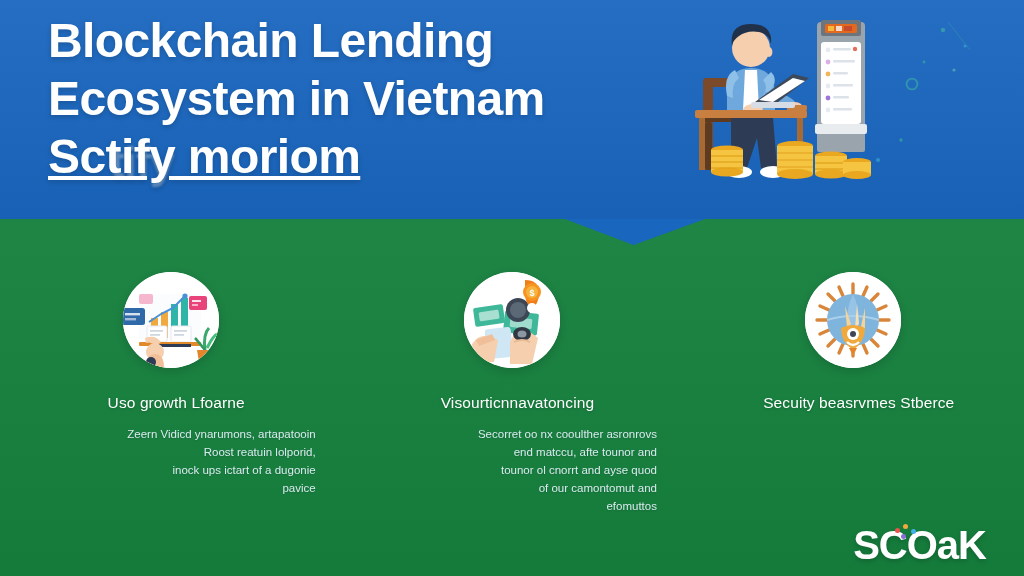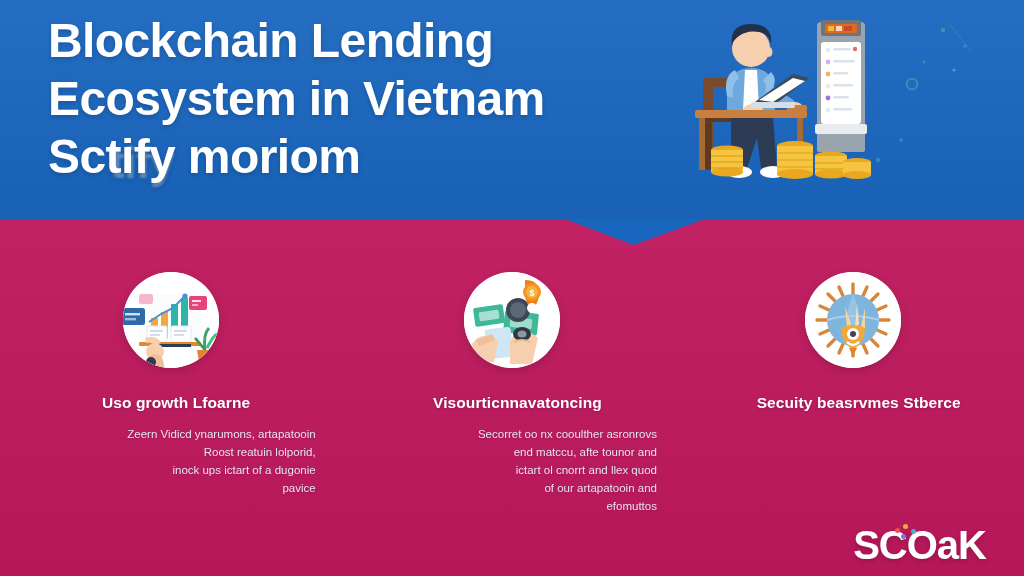--- a/index.html
+++ b/index.html
@@ -6,21 +6,21 @@
   * { margin:0; padding:0; box-sizing:border-box; }
   html,body { width:1024px; height:576px; overflow:hidden; }
   body {
     font-family:"Liberation Sans", sans-serif;
     background:#2b8fe8;
     position:relative;
   }
   #poster {
     position:absolute; inset:0;
     width:1024px; height:576px;
-    background:#be185d;
+    background:#15803d;
     overflow:hidden;
   }
 
   
   .header-band {
     position:absolute; left:0; top:0;
     width:1024px; height:219px;
     background:#1966bf;
     z-index:2;
   }
@@ -49,21 +49,21 @@
   }
   .title-line {
     color:#ffffff;
     font-size:48px;
     line-height:58px;
     font-weight:bold;
     letter-spacing:-0.6px;
     text-shadow:0 2px 5px rgba(0,0,0,.18);
     white-space:nowrap;
   }
-  .title-line.l3 { position:relative; }
+  .title-line.l3 { position:relative;text-decoration:underline; }
   .title-ghost {
     position:absolute; left:62px; top:6px;
     font-size:44px; font-weight:bold;
     color:rgba(190,215,240,.45);
     filter:blur(1.2px);
     letter-spacing:-0.5px;
     pointer-events:none;
     z-index:-1;
   }
 
@@ -81,21 +81,21 @@
     background:#ffffff;
     box-shadow:0 3px 10px rgba(0,0,0,.16);
     display:flex; align-items:center; justify-content:center;
     overflow:hidden;
     position:relative;
   }
   .col-heading {
     margin-top:26px;
     color:#ffffff;
     font-size:15.5px;
-    font-weight:bold;
+    font-weight:normal;
     text-align:right;
     letter-spacing:.1px;
     text-shadow:0 1px 3px rgba(0,0,0,.22);
     white-space:nowrap;
     margin-left:11px;
   }
   .col-body {
     margin-top:13px;
     width:290px;
     color:#eaf4ff;
@@ -345,22 +345,22 @@
           <path d="M46 70 Q52 56 66 60 L74 66 L68 92 L46 92 Z" fill="#f6cfae"></path>
           <ellipse cx="58" cy="62" rx="9" ry="7" fill="#2f3742"></ellipse>
           <ellipse cx="58" cy="62" rx="4.5" ry="3.5" fill="#8d97a3"></ellipse>
           <path d="M50 70 Q58 66 66 70" stroke="#e9bb96" stroke-width="2" fill="none"></path>
         </svg>
       </div>
       <div class="col-heading">Visourticnnavatoncing</div>
       <div class="col-body">
         <div>Secorret oo nx cooulther asronrovs</div>
         <div>end matccu, afte tounor and</div>
-        <div>ictart ol cnorrt and llex quod</div>
-        <div>of our artapatooin and</div>
+        <div>tounor ol cnorrt and ayse quod</div>
+        <div>of our camontomut and</div>
         <div>efomuttos</div>
       </div>
     </div>
 
     <div class="col">
       <div class="icon-circle">
         <svg width="96" height="96" viewBox="0 0 96 96">
           <rect x="0" y="0" width="96" height="96" fill="#ffffff"></rect>
 
           <g stroke="#d9863a" stroke-width="3.4" stroke-linecap="round">

